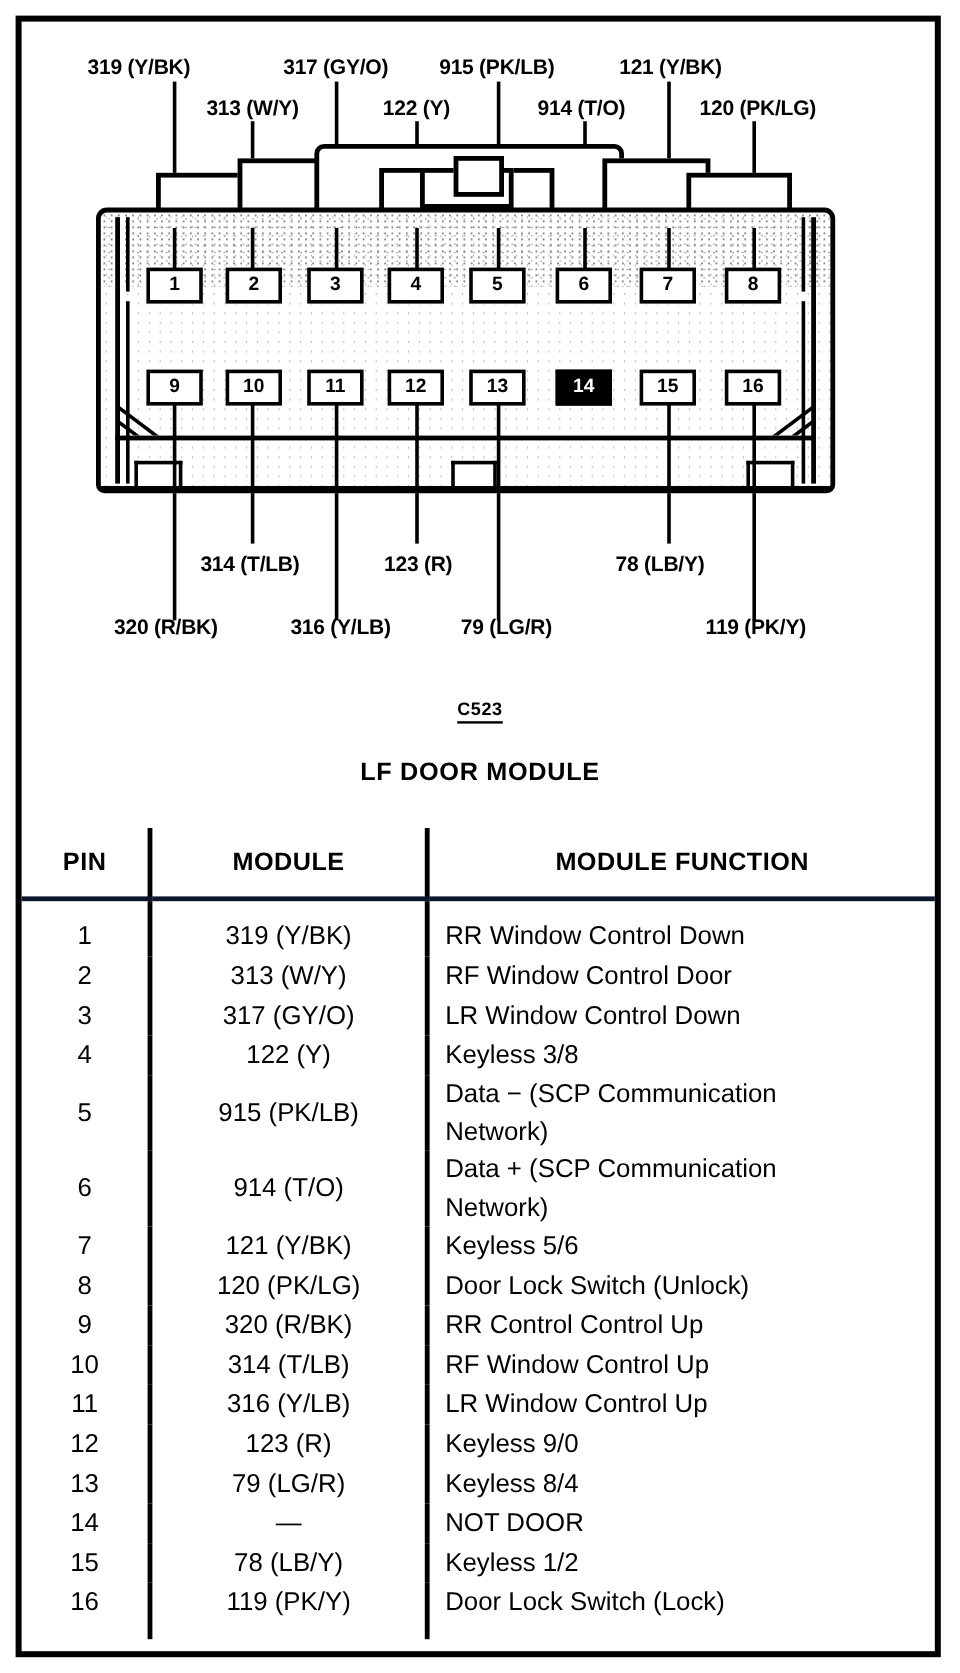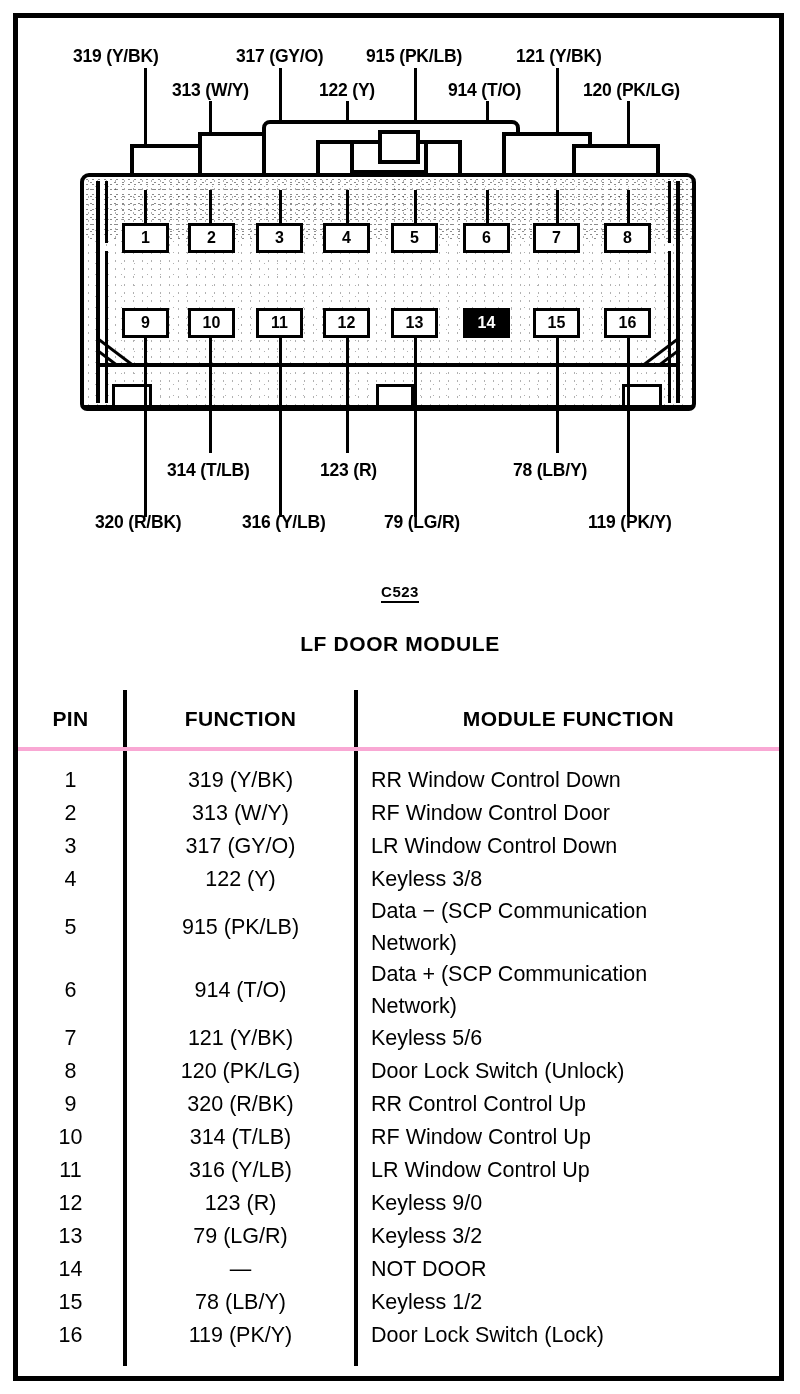--- a/index.html
+++ b/index.html
@@ -165,21 +165,21 @@
   .tbl th, .tbl td{
     padding:0;
     vertical-align:middle;
   }
   .tbl thead th{
     height:57px;
     font-size:21px;
     font-weight:bold;
     text-align:center;
     letter-spacing:.4px;
-    border-bottom:4px solid #f9a8d4;
+    border-bottom:4px solid #0f172a;
     margin-left:16px;
   }
   .tbl th.c-pin, .tbl td.c-pin{ width:105px; text-align:center; }
   .tbl th.c-cir, .tbl td.c-cir{ width:227px; text-align:center; }
   .tbl th.c-fun, .tbl td.c-fun{ text-align:left; padding-left:13px;}
   .tbl th.c-pin, .tbl td.c-pin{ border-right:4px solid #000; }
   .tbl th.c-cir, .tbl td.c-cir{ border-right:4px solid #000; }
   .tbl tbody td{
     font-size:21.5px;
     line-height:1.47;
@@ -311,21 +311,21 @@
     <div class="lbl" style="left:588px; top:512px;">119 (PK/Y)</div>
 
     <div class="c-title"><span>C523</span></div>
     <div class="m-title">LF DOOR MODULE</div>
   </div>
 
   <table class="tbl">
     <thead>
       <tr>
         <th class="c-pin">PIN</th>
-        <th class="c-cir">FUNCTION</th>
+        <th class="c-cir">MODULE</th>
         <th class="c-fun" style="text-align:center;padding-left:0;">MODULE FUNCTION</th>
       </tr>
     </thead>
     <tbody id="table-body">
         <tr>
           <td class="c-pin">1</td>
           <td class="c-cir">319 (Y/BK)</td>
           <td class="c-fun">
             <span class="wrap2">RR Window Control Down</span>
           </td>
@@ -406,21 +406,21 @@
           <td class="c-pin">12</td>
           <td class="c-cir">123 (R)</td>
           <td class="c-fun">
             <span class="wrap2">Keyless 9/0</span>
           </td>
         </tr>
         <tr>
           <td class="c-pin">13</td>
           <td class="c-cir">79 (LG/R)</td>
           <td class="c-fun">
-            <span class="wrap2">Keyless 3/2</span>
+            <span class="wrap2">Keyless 8/4</span>
           </td>
         </tr>
         <tr>
           <td class="c-pin">14</td>
           <td class="c-cir">—</td>
           <td class="c-fun">
             <span class="wrap2">NOT DOOR</span>
           </td>
         </tr>
         <tr>

